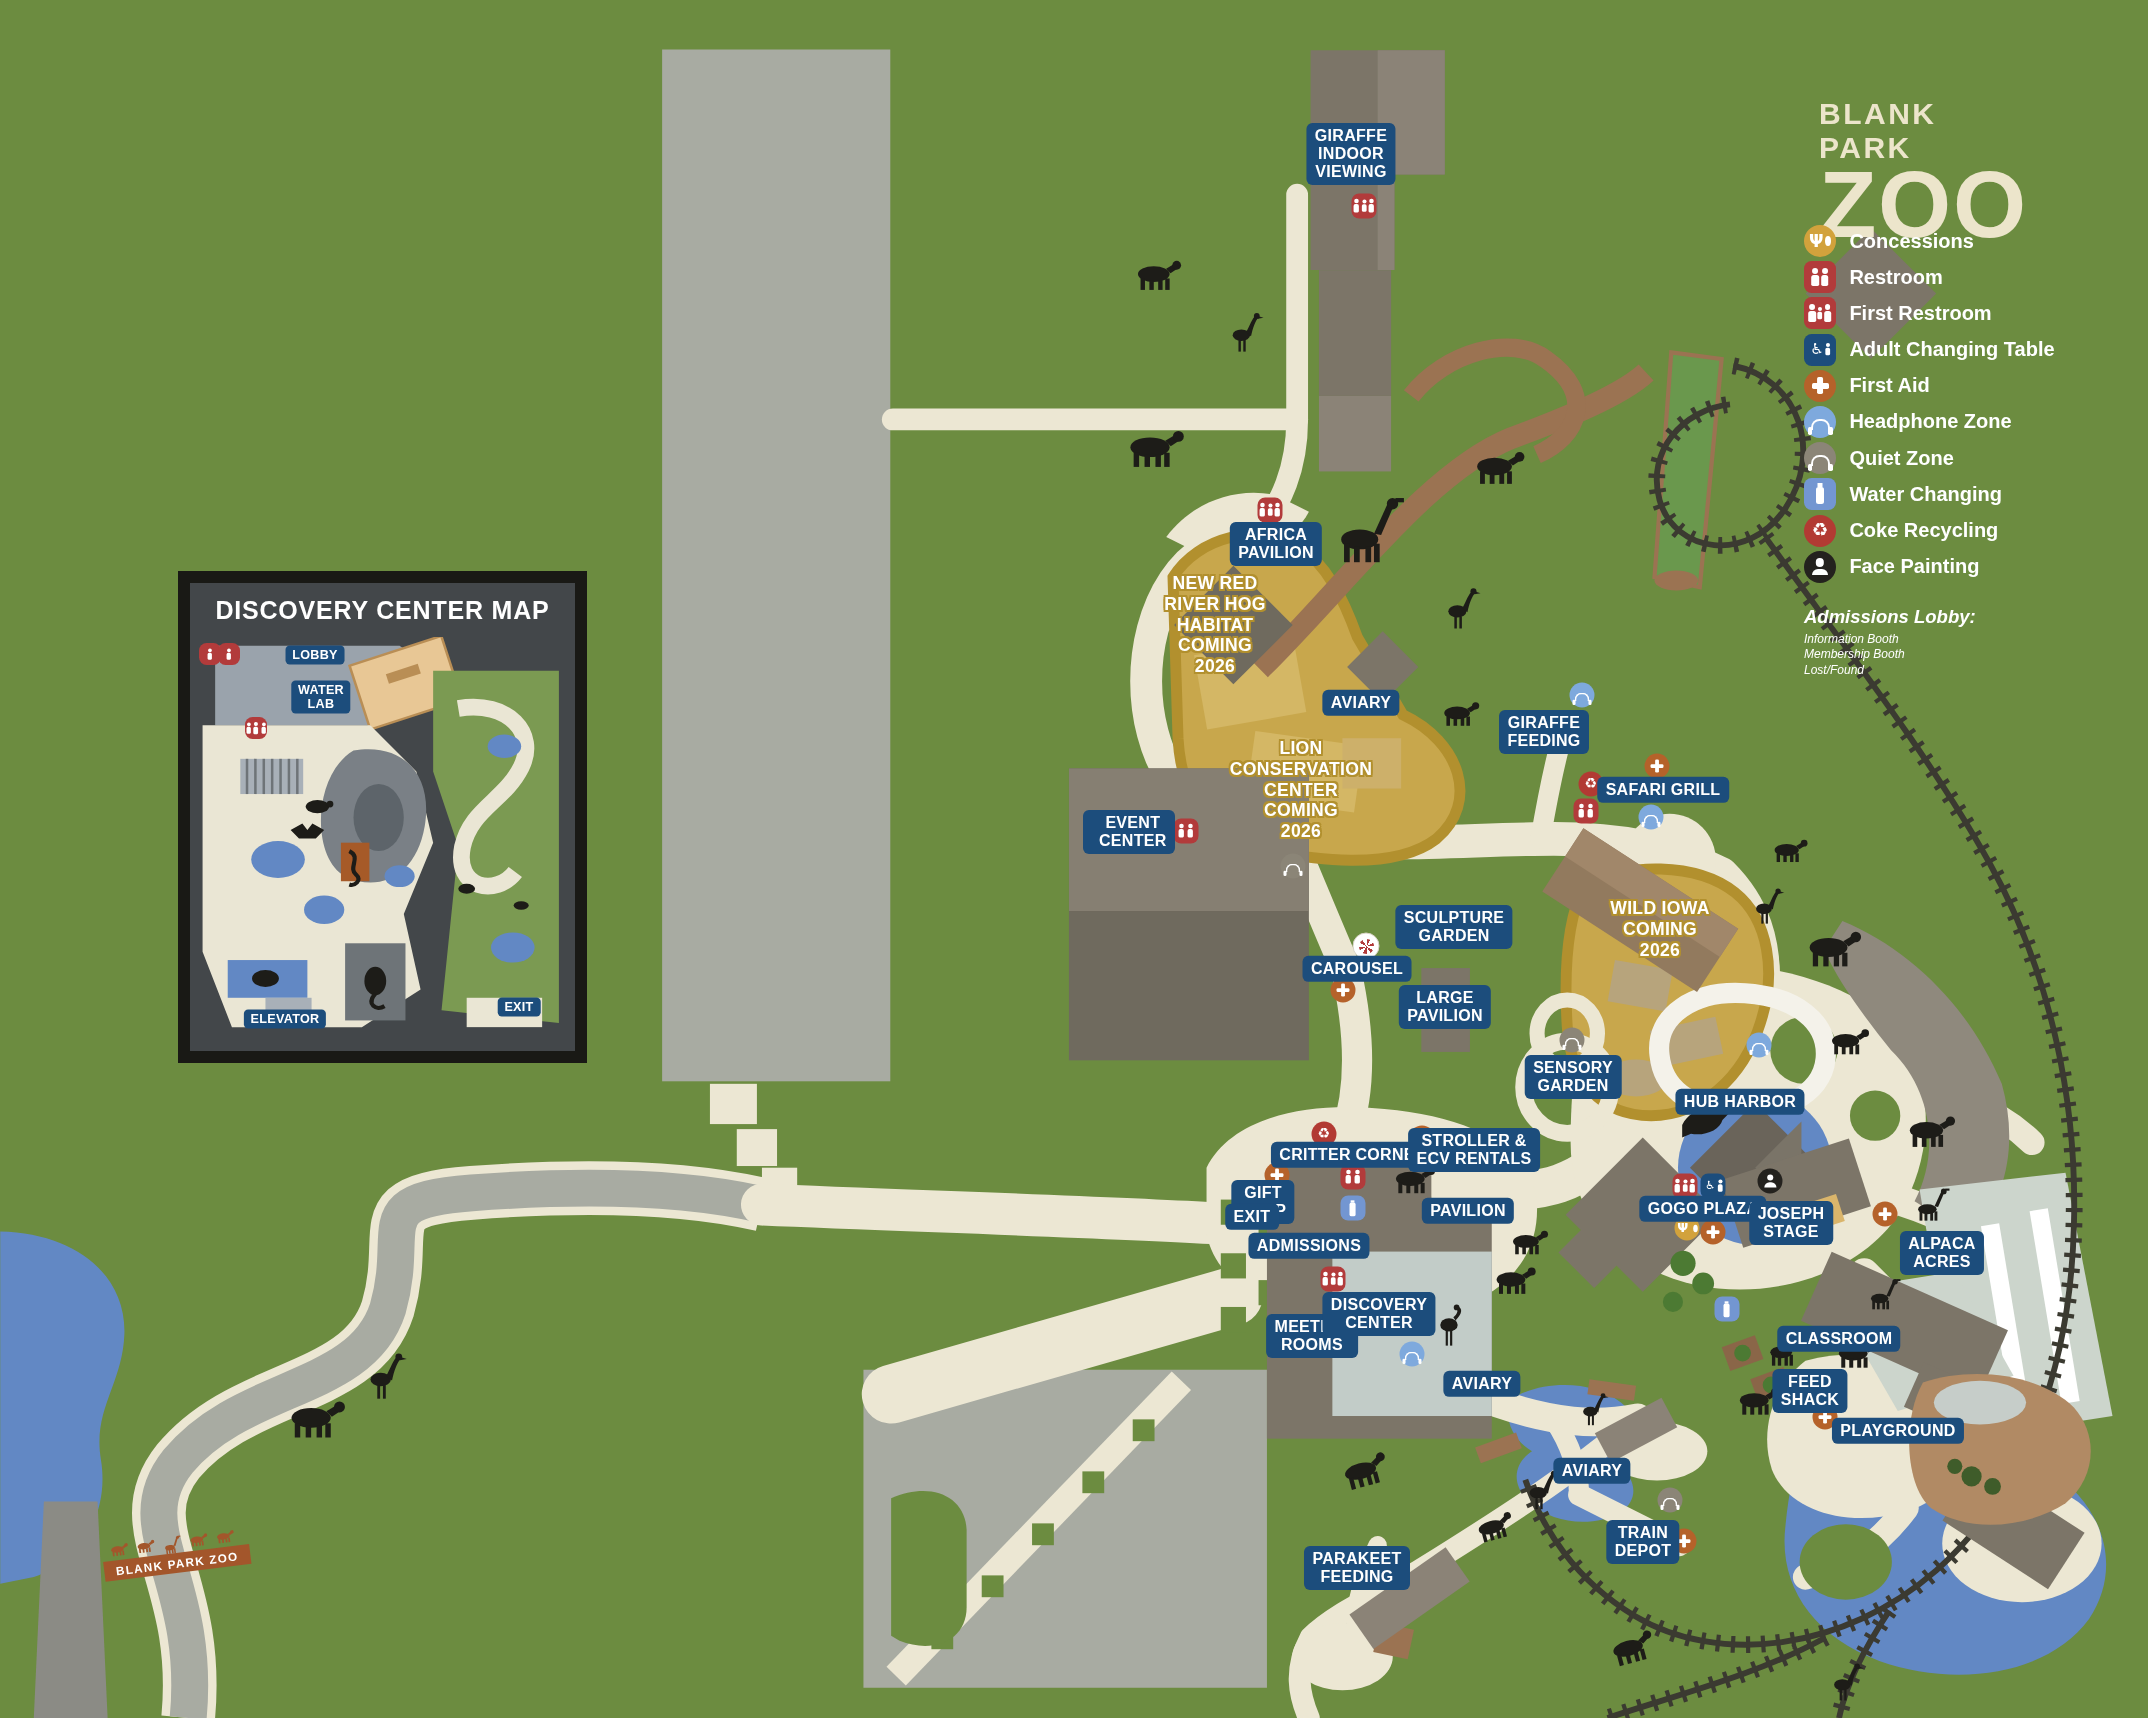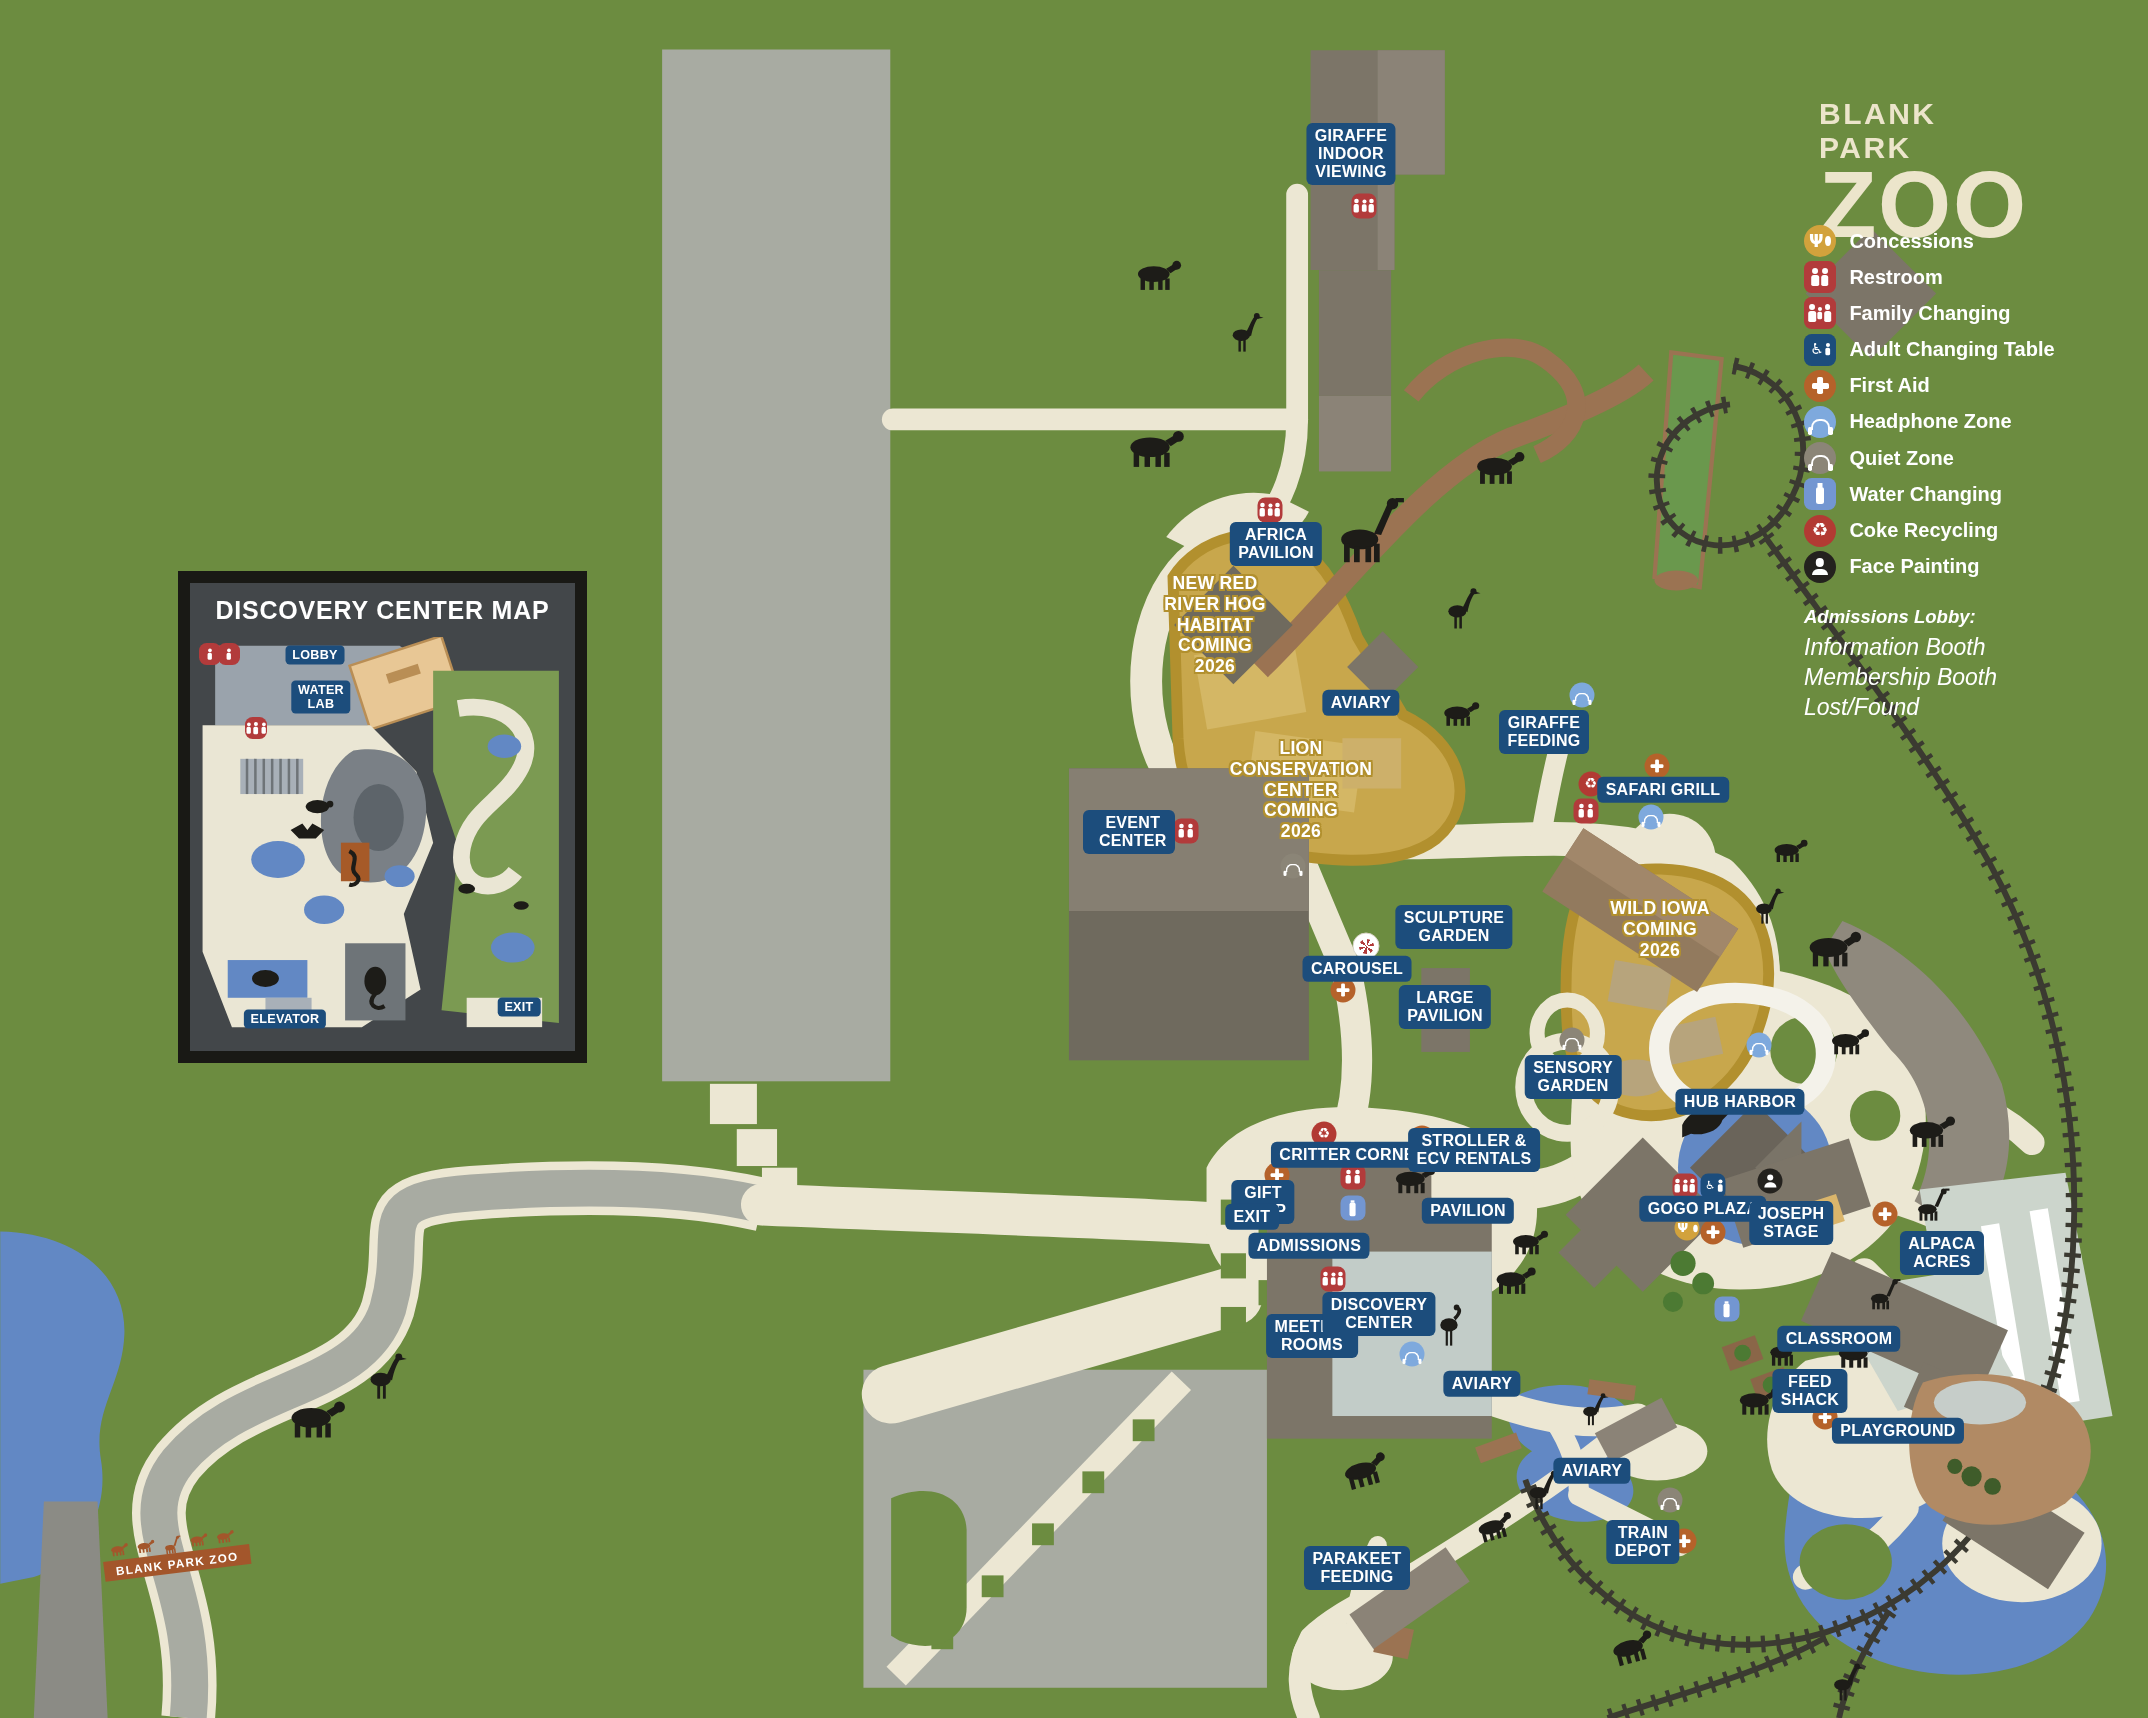--- a/index.html
+++ b/index.html
@@ -67,21 +67,21 @@
   .g-spoon{width:5.9px;height:10px;border-radius:50%;background:#fff;display:inline-block;}
   .g-carousel{width:20px;height:20px;border-radius:50%;display:inline-block;
     background:repeating-conic-gradient(#b23b3b 0 28deg,#fff 28deg 60deg);}
 
   
   .legend{position:absolute;left:1804px;top:225px;width:336px;z-index:10;}
   .legend-row{display:flex;align-items:center;gap:13.4px;margin-bottom:4.2px;height:32px;}
   .legend-label{font-size:20px;font-weight:800;color:#fff;}
   .legend-note{margin-top:23.5px;color:#fff;}
   .note-title{font-style:italic;font-weight:800;font-size:18.5px;margin-bottom:3.4px;}
-  .note-line{font-style:italic;font-size:23px;line-height:1.32;}
+  .note-line{font-style:italic;font-size:12px;line-height:1.32;}
 
   
   .logo{position:absolute;left:1819px;top:97px;width:218px;color:#ece5cb;z-index:10;}
   .logo-top{font-size:30px;font-weight:900;letter-spacing:2.5px;}
   .logo-zoo{font-size:94px;font-weight:900;line-height:.8;letter-spacing:1.7px;margin-top:1.7px;}
 
   
   .inset{position:absolute;left:178px;top:571px;width:409px;height:492px;box-sizing:border-box;
     background:#43474a;border:12.6px solid #191915;z-index:8;}
   .inset-title{position:absolute;left:0;top:13.4px;width:100%;text-align:center;color:#fff;
@@ -616,21 +616,21 @@
             <i class="g-person"></i>
           </span>
           <span class="legend-label">Restroom</span>
         </div>
         <div class="legend-row">
           <span class="marker mk-family">
             <i class="g-person"></i>
             <i class="g-person sm"></i>
             <i class="g-person"></i>
           </span>
-          <span class="legend-label">Family Changing</span>
+          <span class="legend-label">First Restroom</span>
         </div>
         <div class="legend-row">
           <span class="marker mk-changing">
             <span class="g-sym g-wheel">♿</span>
             <i class="g-person sm"></i>
           </span>
           <span class="legend-label">Adult Changing Table</span>
         </div>
         <div class="legend-row">
           <span class="marker mk-firstaid">

